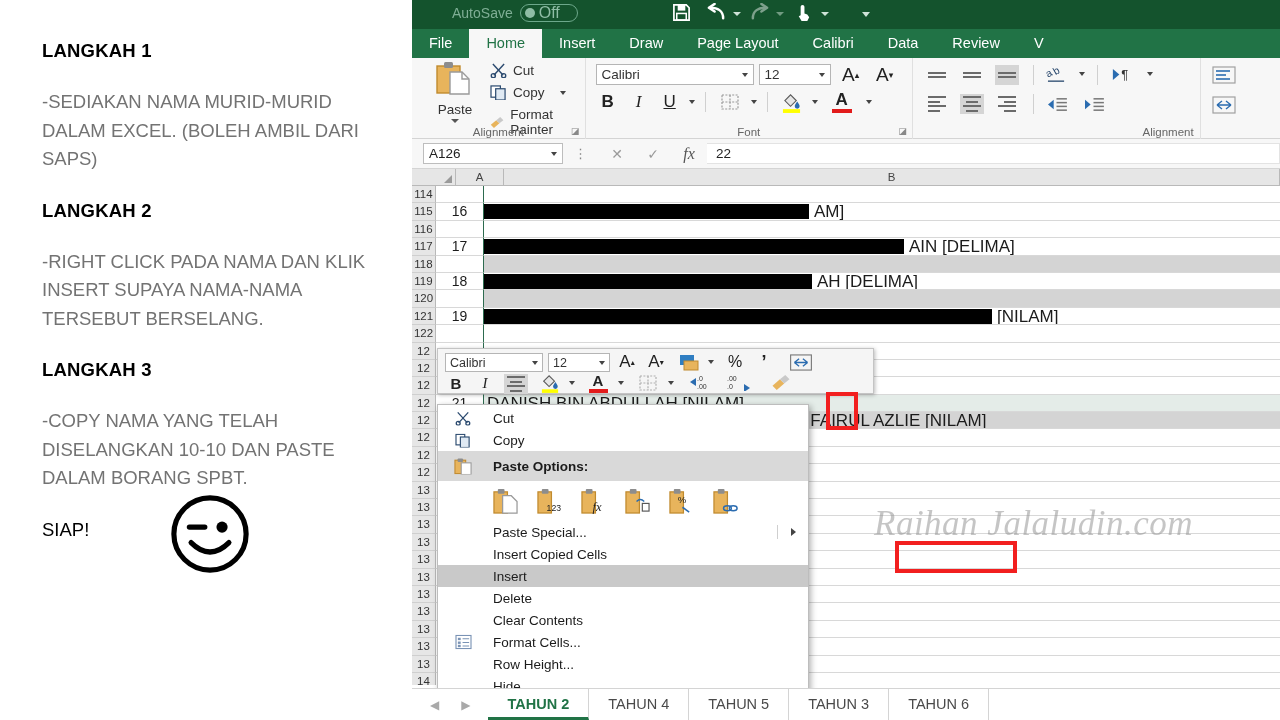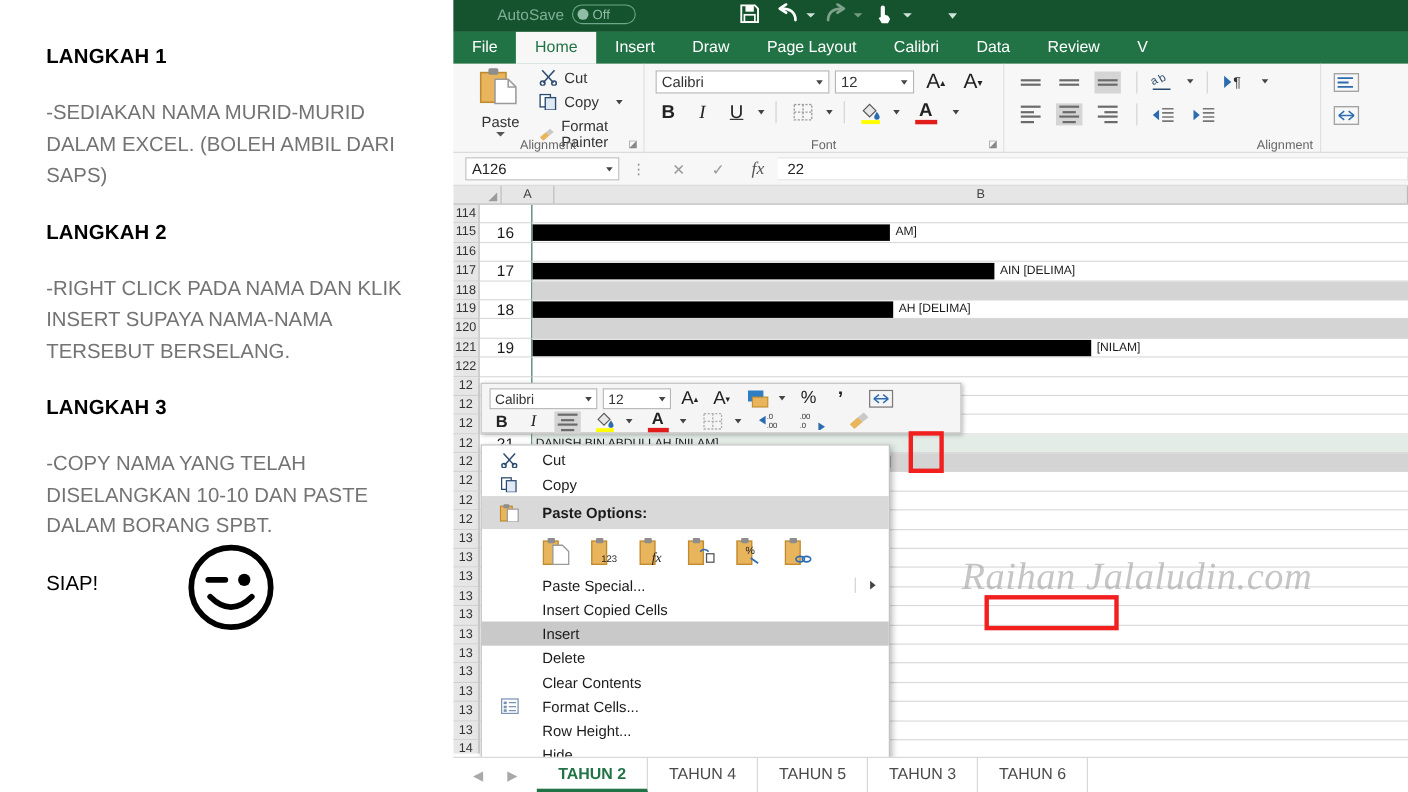--- a/index.html
+++ b/index.html
@@ -48,21 +48,21 @@
     position: absolute; left: 40px; top: 4px;
     display: flex; align-items: center; gap: 7px;
   }
   #autosave-label { color: #7fae95; font-size: 14px; }
   #autosave-toggle {
     width: 58px; height: 18px; border-radius: 9px;
     border: 1.5px solid #6da88b; display: flex; align-items: center;
     gap: 4px; padding: 0 4px;
   }
   #autosave-knob { width: 10px; height: 10px; border-radius: 50%; background: #8fbda5; }
-  #autosave-state { color: #8fbda5; font-size: 12px; }
+  #autosave-state { color: #8fbda5; font-size: 16px; }
   .qat-ico { position: absolute; top: 3px; color: #ffffff; }
   .qat-caret {
     position: absolute; top: 12px; width: 0; height: 0;
     border-left: 4px solid transparent; border-right: 4px solid transparent;
     border-top: 4px solid #cfe3d8;
   }
 
   
   #tabstrip {
     position: relative; height: 29px; background: #217346;
@@ -172,21 +172,21 @@
   .rnum {
     width: 24px; background: #e6e6e6; border-right: 1px solid #b9b9b9;
     border-bottom: 1px solid #cfcfcf; text-align: center;
     font-size: 11.5px; color: #333; line-height: 17px;
   }
   .cell-a {
     width: 48px; border-right: 1px solid #2d6b4f; border-bottom: 1px solid #d8d8d8;
     text-align: center; font-size: 14px; color: #1b1b1b; line-height: 17px;
   }
   .cell-b {
-    flex: 1; border-bottom: 1px solid #d8d8d8; font-size: 11px;
+    flex: 1; border-bottom: 1px solid #d8d8d8; font-size: 17px;
     color: #1b1b1b; line-height: 17px; padding-left: 3px;
     white-space: nowrap; overflow: hidden; position: relative;
   }
   .cell-b.shade { background: #d4d4d4; }
   .cell-b.selrow { background: #e4ece8; }
   .redact {
     position: absolute; left: 0; top: 1px; height: 15px; background: #000;
   }
 
   

